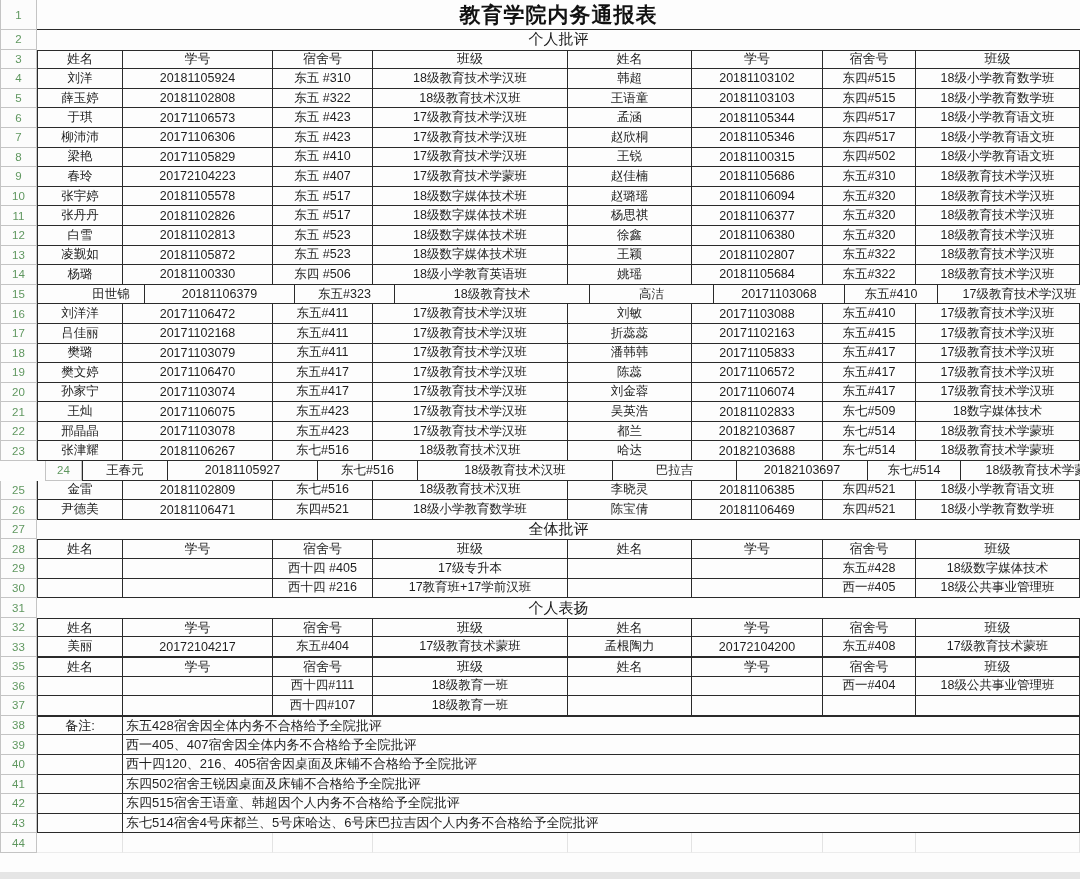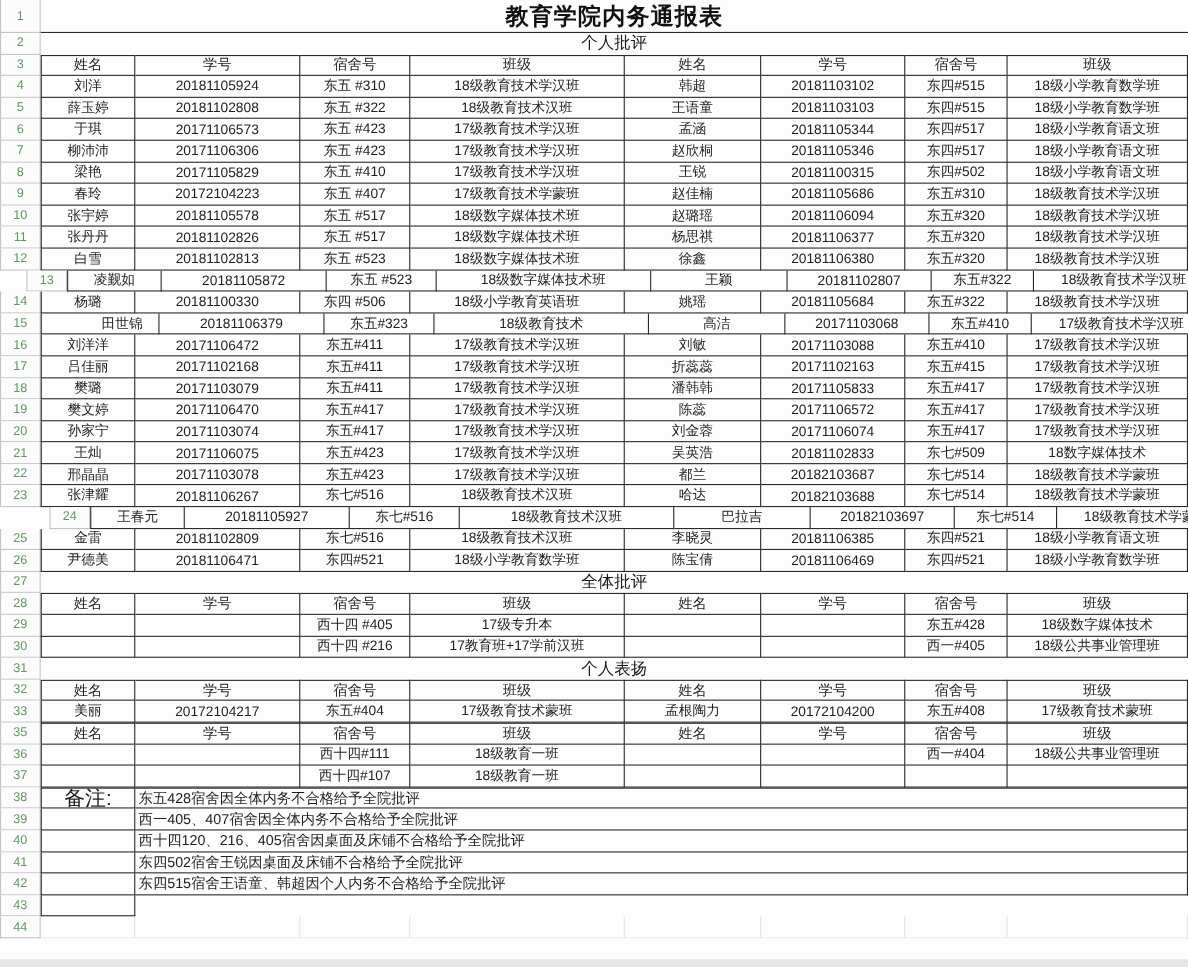--- a/index.html
+++ b/index.html
@@ -22,21 +22,21 @@
   }
   .grid{border-right:1px solid var(--line,#2a2a2a);border-bottom:1px solid var(--line,#2a2a2a);}
   .first{border-left:1px solid var(--line,#2a2a2a);}
   .topline{border-top:1px solid var(--line,#2a2a2a);}
   .title-cell{
     border-bottom:1px solid var(--line,#2a2a2a);
     font-weight:bold;font-size:21px;letter-spacing:1px;color:#111;
   }
   .section-cell{font-size:15px;color:#1a1a1a;}
   .head{font-size:13px;}
-  .remark-label{font-size:19px;}
+  .remark-label{font-size:13px;}
   .remark-text{justify-content:flex-start;padding-left:3px;font-size:13px;}
   .faint{border-right:1px solid #e3e3e3;border-bottom:1px solid #ececec;}
   #photo-edge{
     position:absolute;left:0;bottom:0;width:1080px;height:7px;background:#e5e5e5;
   }
 </style>
 </head>
 <body>
 
 <div id="stage">
@@ -153,21 +153,21 @@
         <div class="cell grid first" style="width: 86px;">白雪</div>
         <div class="cell grid" style="width: 150px;">20181102813</div>
         <div class="cell grid" style="width: 100px;">东五 #523</div>
         <div class="cell grid" style="width: 195px;">18级数字媒体技术班</div>
         <div class="cell grid" style="width: 124px;">徐鑫</div>
         <div class="cell grid" style="width: 131px;">20181106380</div>
         <div class="cell grid" style="width: 93px;">东五#320</div>
         <div class="cell grid" style="width: 164px;">18级教育技术学汉班</div>
       </div>
       <div class="row data-row">
-        <div class="cell rownum" style="width: 37px; margin-left: 24px;">13</div>
+        <div class="cell rownum" style="width: 37px;">13</div>
         <div class="cell grid first" style="width: 86px;">凌觐如</div>
         <div class="cell grid" style="width: 150px;">20181105872</div>
         <div class="cell grid" style="width: 100px;">东五 #523</div>
         <div class="cell grid" style="width: 195px;">18级数字媒体技术班</div>
         <div class="cell grid" style="width: 124px;">王颖</div>
         <div class="cell grid" style="width: 131px;">20181102807</div>
         <div class="cell grid" style="width: 93px;">东五#322</div>
         <div class="cell grid" style="width: 164px;">18级教育技术学汉班</div>
       </div>
       <div class="row data-row">
@@ -430,20 +430,21 @@
         <div class="cell grid remark-text" style="width: 957px;">东四502宿舍王锐因桌面及床铺不合格给予全院批评</div>
       </div>
       <div class="row remark-row">
         <div class="cell rownum" style="width: 37px;">42</div>
         <div class="cell grid remark-label first" style="width: 86px;"></div>
         <div class="cell grid remark-text" style="width: 957px;">东四515宿舍王语童、韩超因个人内务不合格给予全院批评</div>
       </div>
       <div class="row remark-row">
         <div class="cell rownum" style="width: 37px;">43</div>
         <div class="cell grid remark-label first" style="width: 86px;"></div>
+        <div class="cell grid remark-text" style="width: 957px;">东七514宿舍4号床都兰、5号床哈达、6号床巴拉吉因个人内务不合格给予全院批评</div>
       </div>
       <div class="row empty-row">
         <div class="cell rownum" style="width: 37px;">44</div>
         <div class="cell faint" style="width: 86px;"></div>
         <div class="cell faint" style="width: 150px;"></div>
         <div class="cell faint" style="width: 100px;"></div>
         <div class="cell faint" style="width: 195px;"></div>
         <div class="cell faint" style="width: 124px;"></div>
         <div class="cell faint" style="width: 131px;"></div>
         <div class="cell faint" style="width: 93px;"></div>

